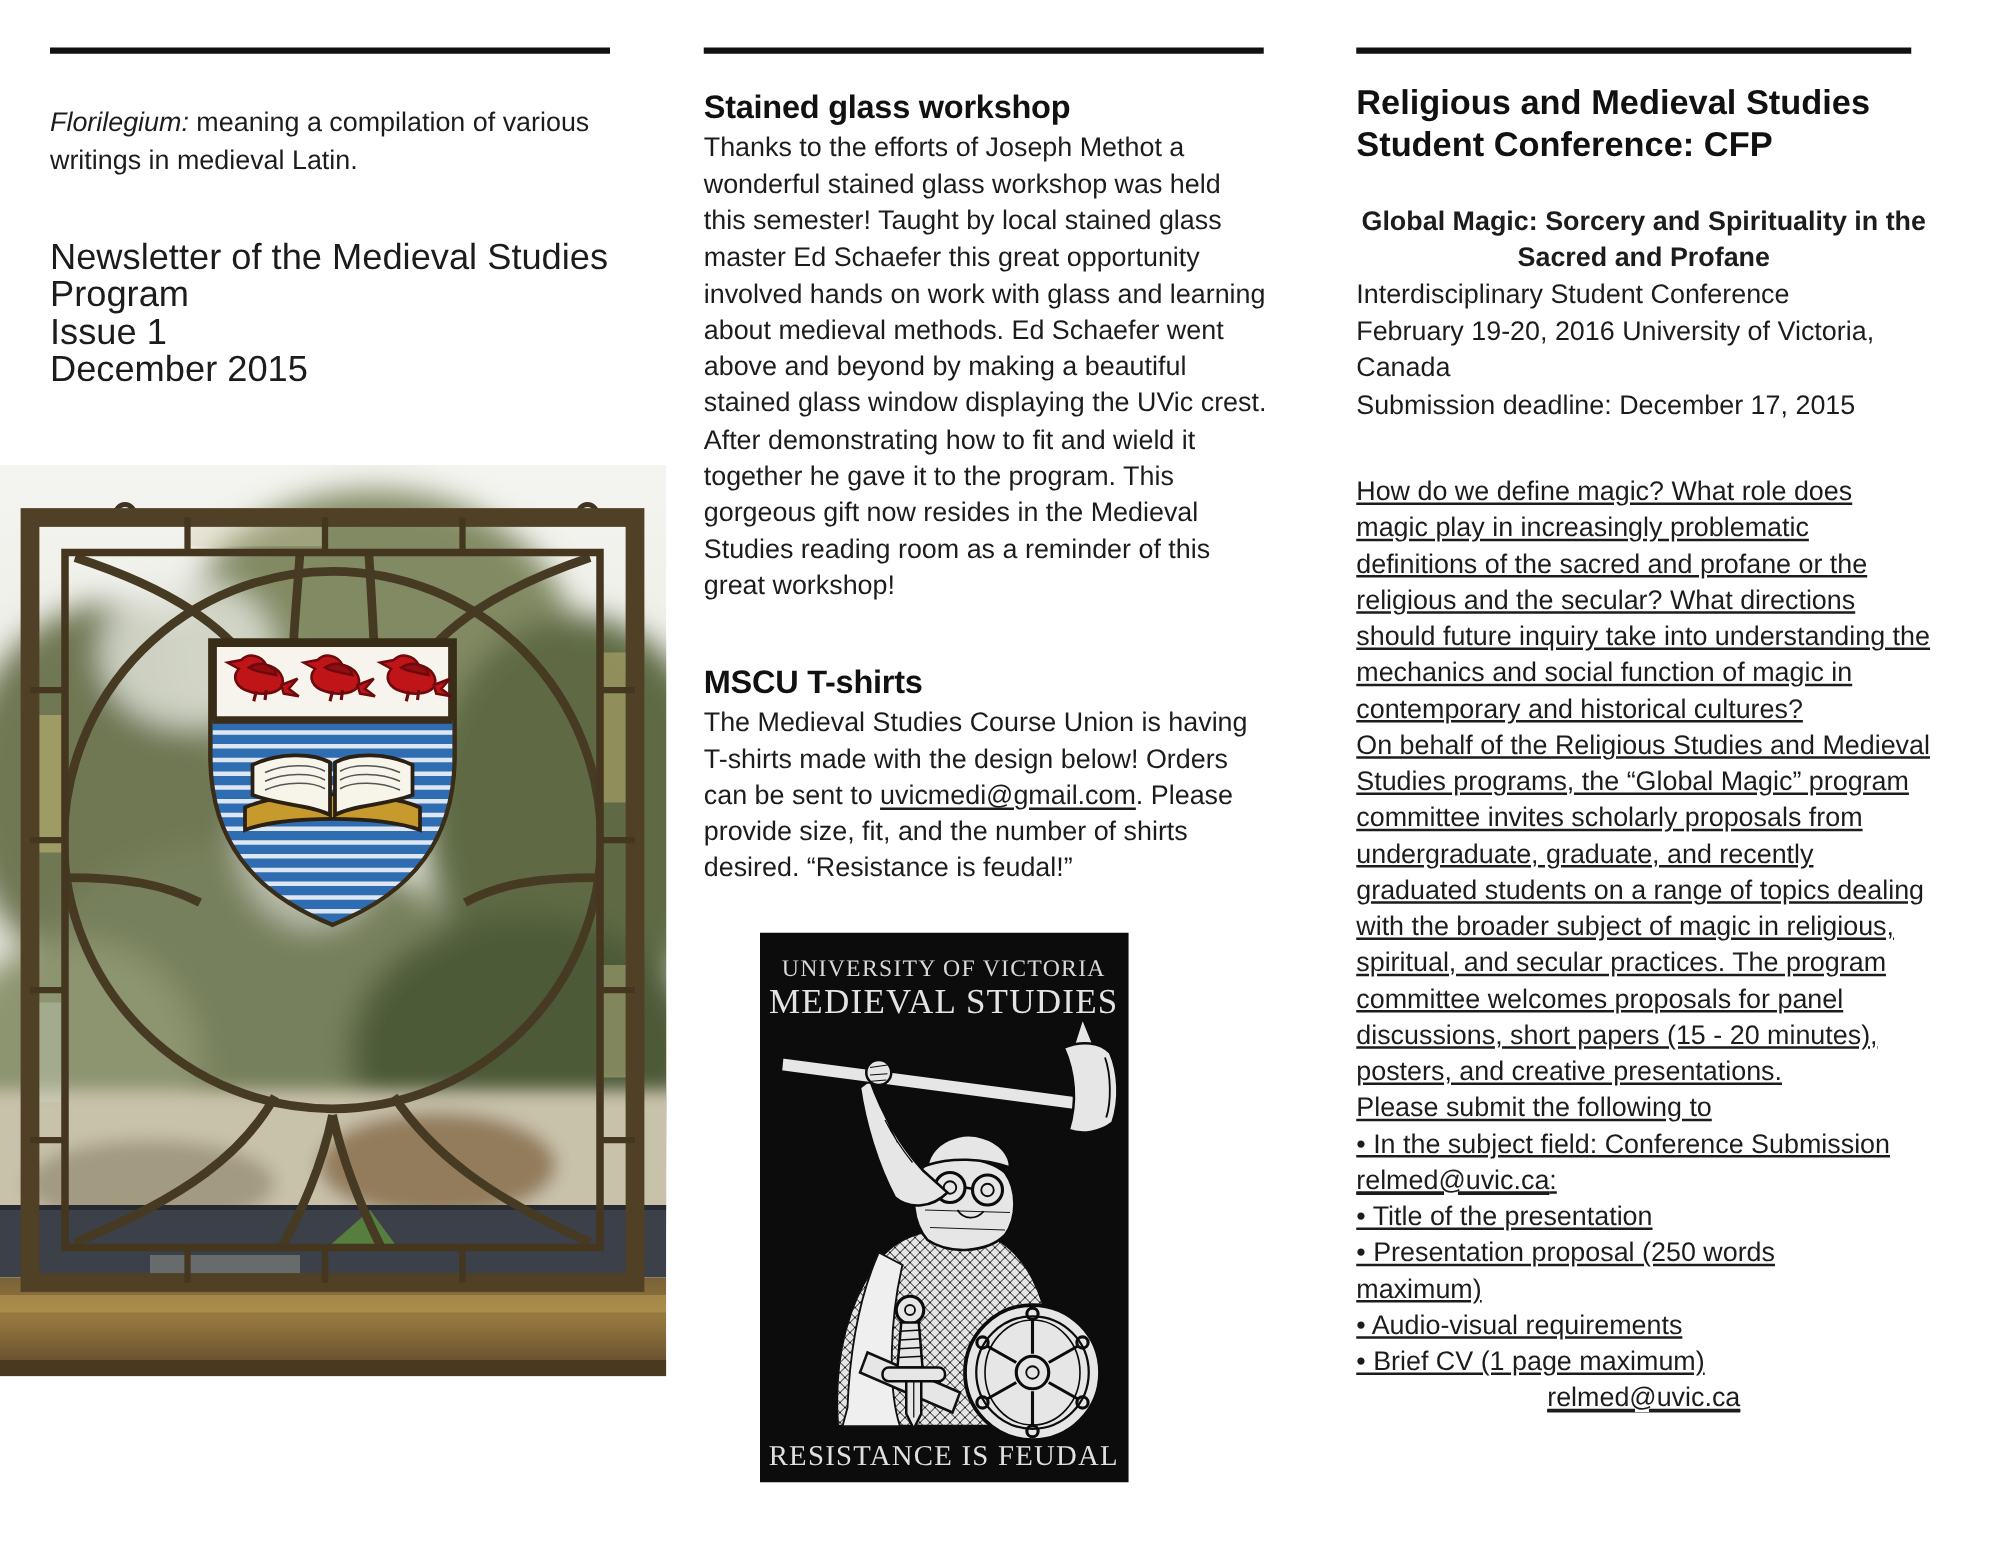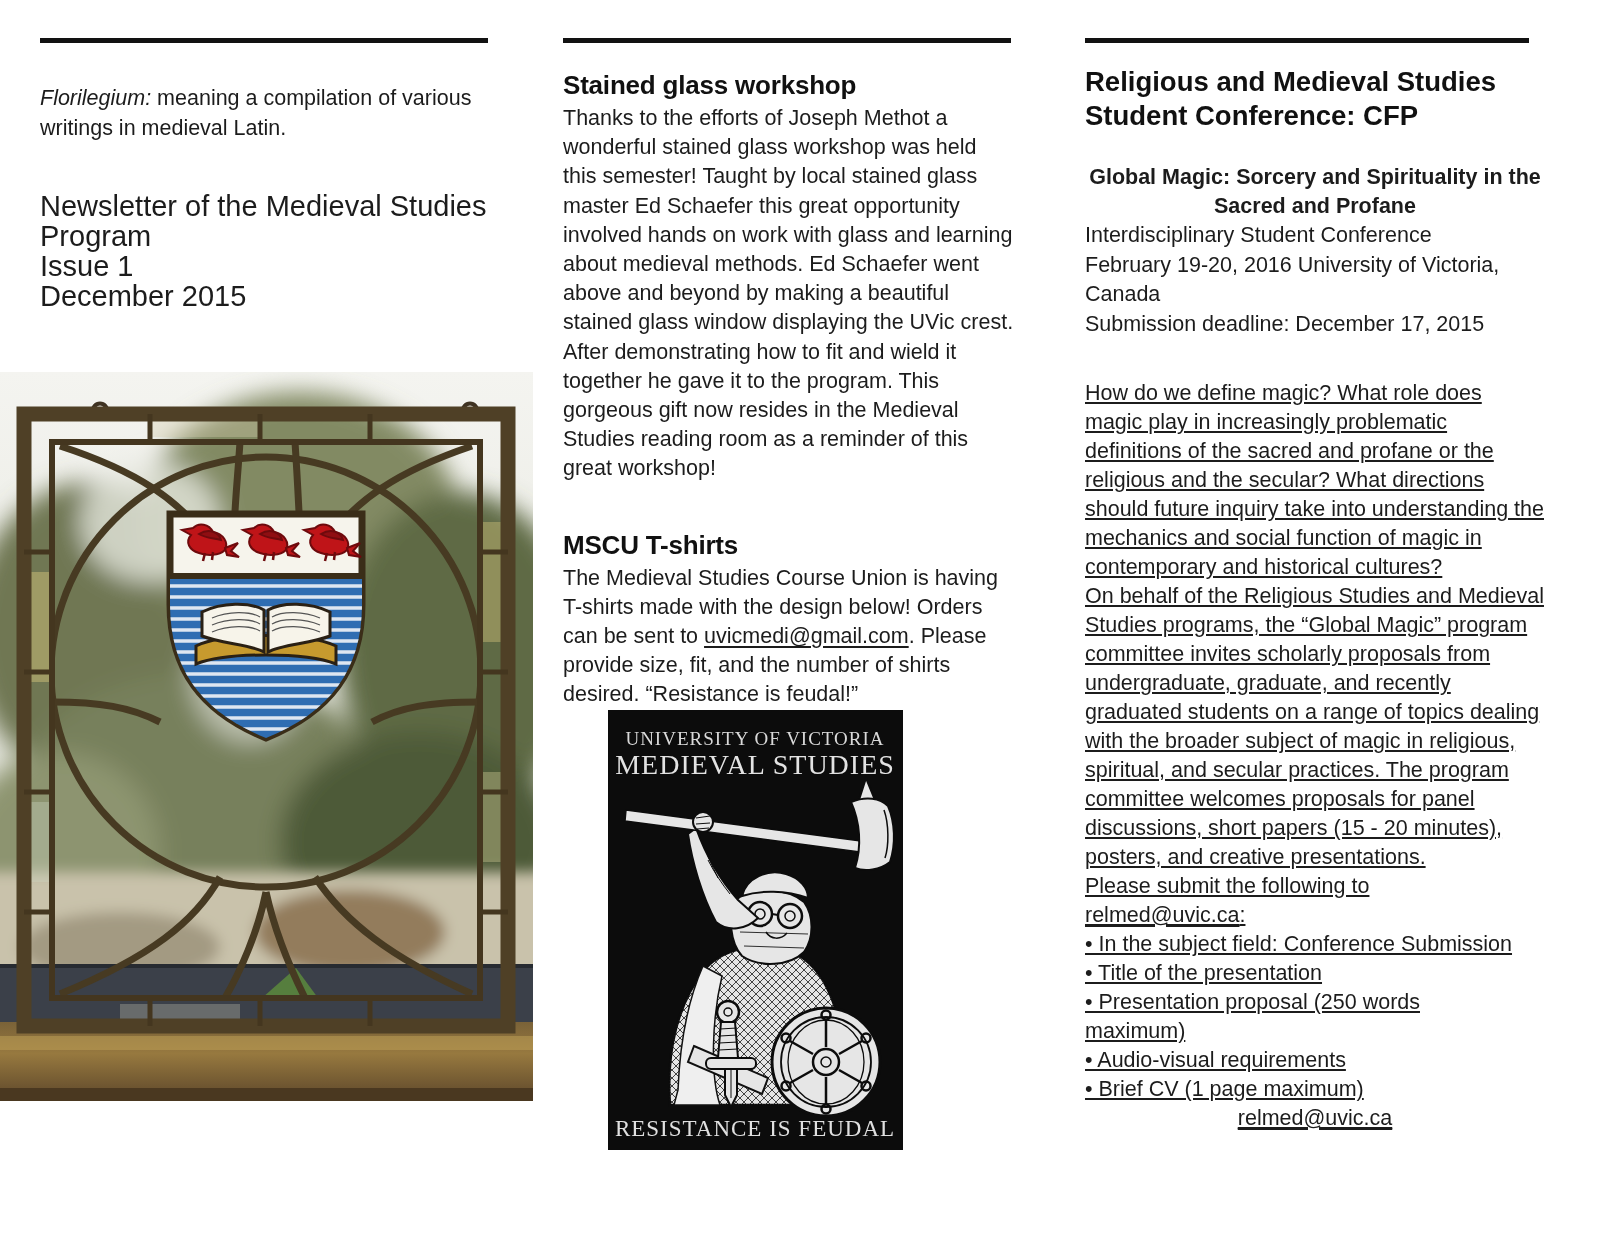--- a/index.html
+++ b/index.html
@@ -29,21 +29,21 @@
   .linkish { text-decoration:underline; text-underline-offset:3px; }
 
   h2.cfp { margin-top:22px; font-size:27.5px; line-height:34px; font-weight:bold; color:#111; }
   .subtitle { margin-top:30px; font-size:21.5px; line-height:29px; font-weight:bold; text-align:center; }
   .confmeta { font-size:21.5px; line-height:29.5px; text-align:left; }
   .bodytext { font-size:21.5px; line-height:29px;text-decoration:underline; }
   #cfp-body { margin-top:40px; }
   .more { text-align:center; }
 
   #photo { position:absolute; left:0; top:372px; width:533px; height:729px; }
-  #poster-wrap { margin-left:45px; width:337px; height:440px;border-radius:14px; }
+  #poster-wrap { margin-top:36px; margin-left:45px; width:337px; height:440px;border-radius:14px; }
 </style>
 </head>
 <body>
 
 <div>
 
   <div class="col" id="col1">
     <div class="rule"></div>
     <p class="intro">
       <span class="it">Florilegium:</span><span> meaning a compilation of various writings in medieval Latin.</span>
@@ -237,22 +237,22 @@
     <h2 class="cfp">Religious and Medieval Studies Student Conference: CFP</h2>
     <div class="subtitle">Global Magic: Sorcery and Spirituality in the Sacred and Profane</div>
     <div class="confmeta">Interdisciplinary Student Conference</div>
     <div class="confmeta">February 19-20, 2016 University of Victoria, Canada</div>
     <div class="confmeta">Submission deadline: December 17, 2015</div>
 
     <div class="bodytext" id="cfp-body">
       <div>How do we define magic? What role does magic play in increasingly problematic definitions of the sacred and profane or the religious and the secular? What directions should future inquiry take into understanding the mechanics and social function of magic in contemporary and historical cultures?</div>
       <div>On behalf of the Religious Studies and Medieval Studies programs, the “Global Magic” program committee invites scholarly proposals from undergraduate, graduate, and recently graduated students on a range of topics dealing with the broader subject of magic in religious, spiritual, and secular practices. The program committee welcomes proposals for panel discussions, short papers (15 - 20 minutes), posters, and creative presentations.</div>
       <div>Please submit the following to</div>
+      <div>• In the subject field: Conference Submission</div>
       <div><span class="linkish">relmed@uvic.ca</span><span>:</span></div>
-      <div>• In the subject field: Conference Submission</div>
       <div>• Title of the presentation</div>
       <div>• Presentation proposal (250 words</div>
       <div>maximum)</div>
       <div>• Audio-visual requirements</div>
       <div>• Brief CV (1 page maximum)</div>
       <div class="more"><span class="linkish">relmed@uvic.ca</span></div>
     </div>
   </div>
 
 </div>

